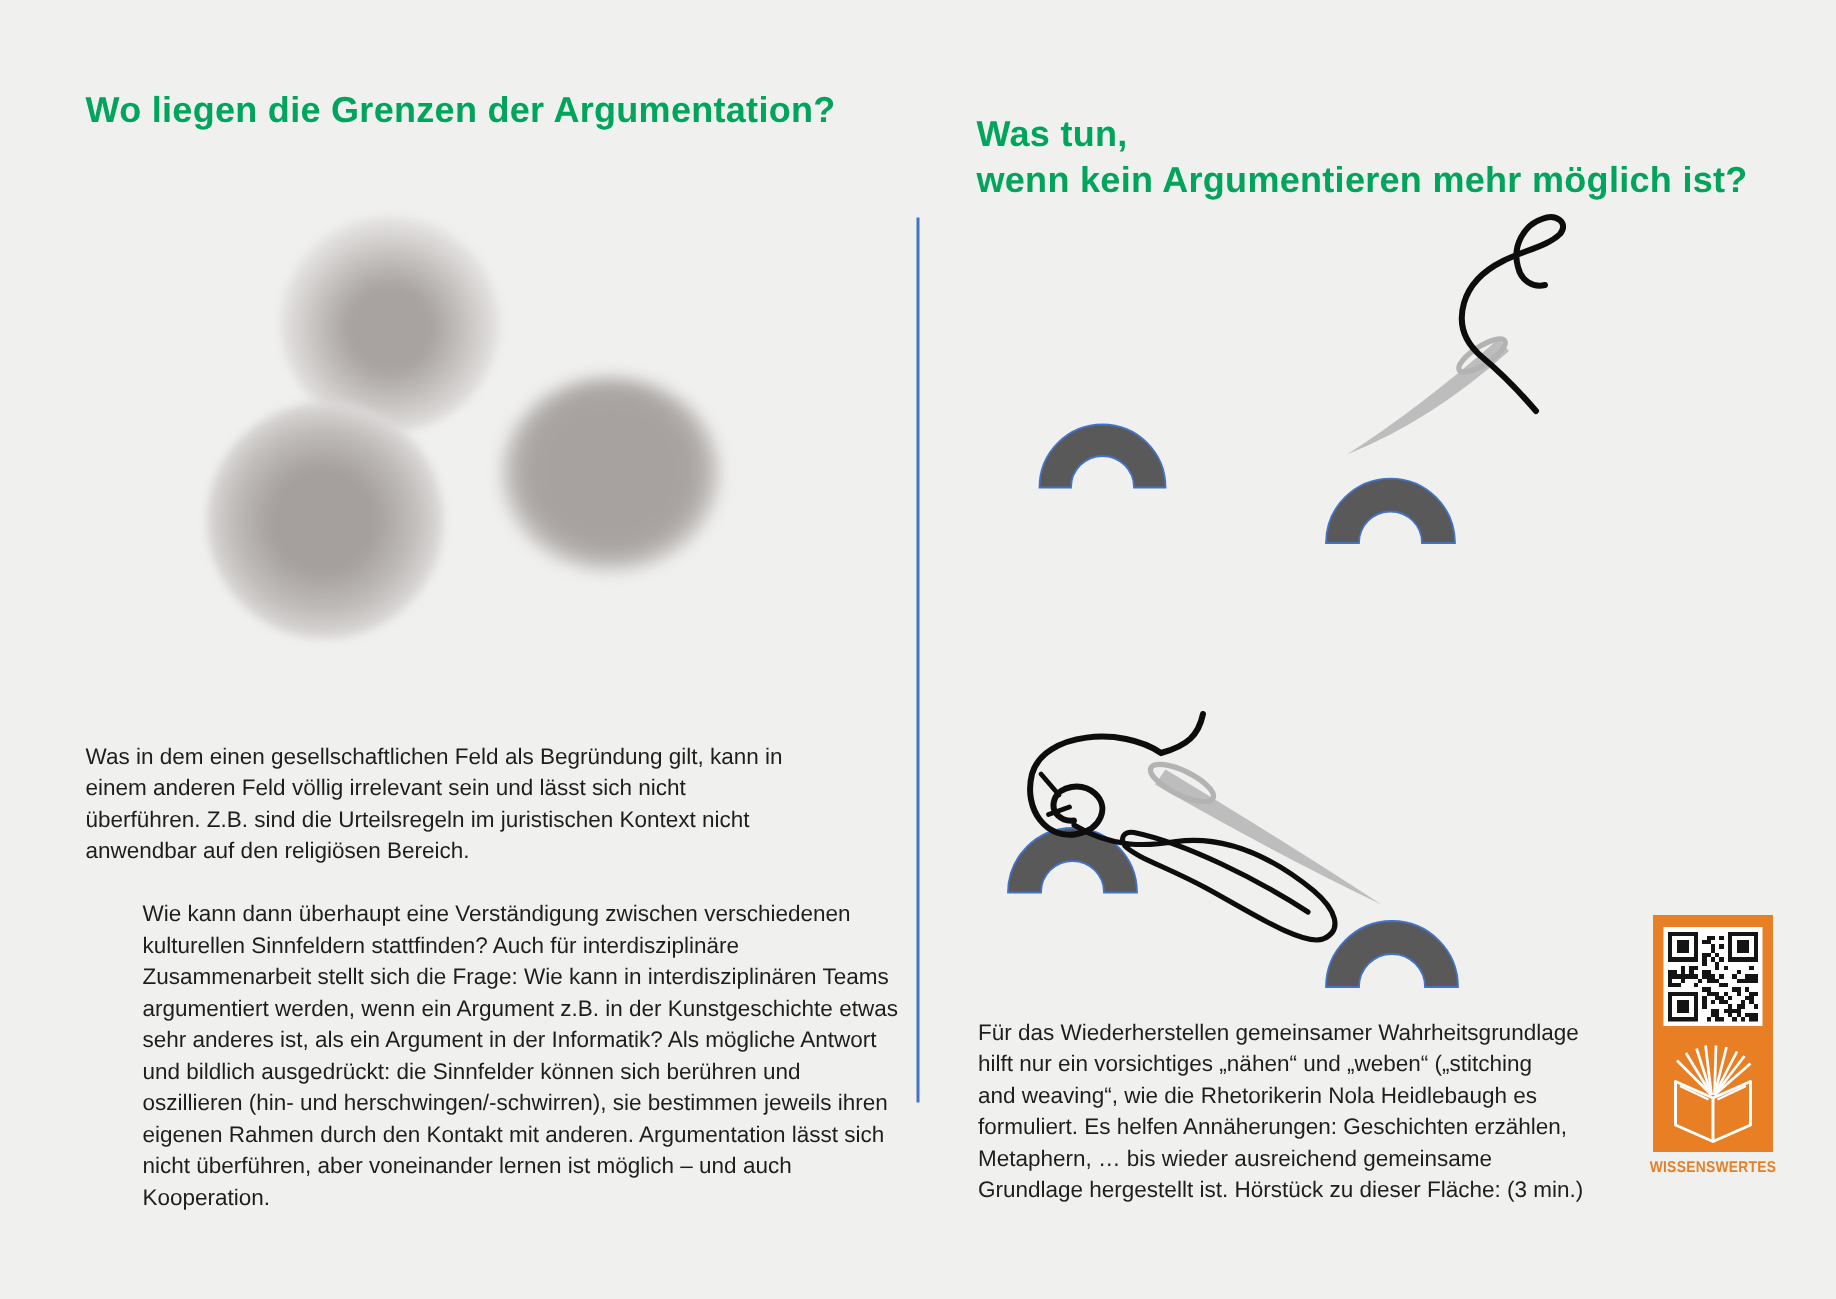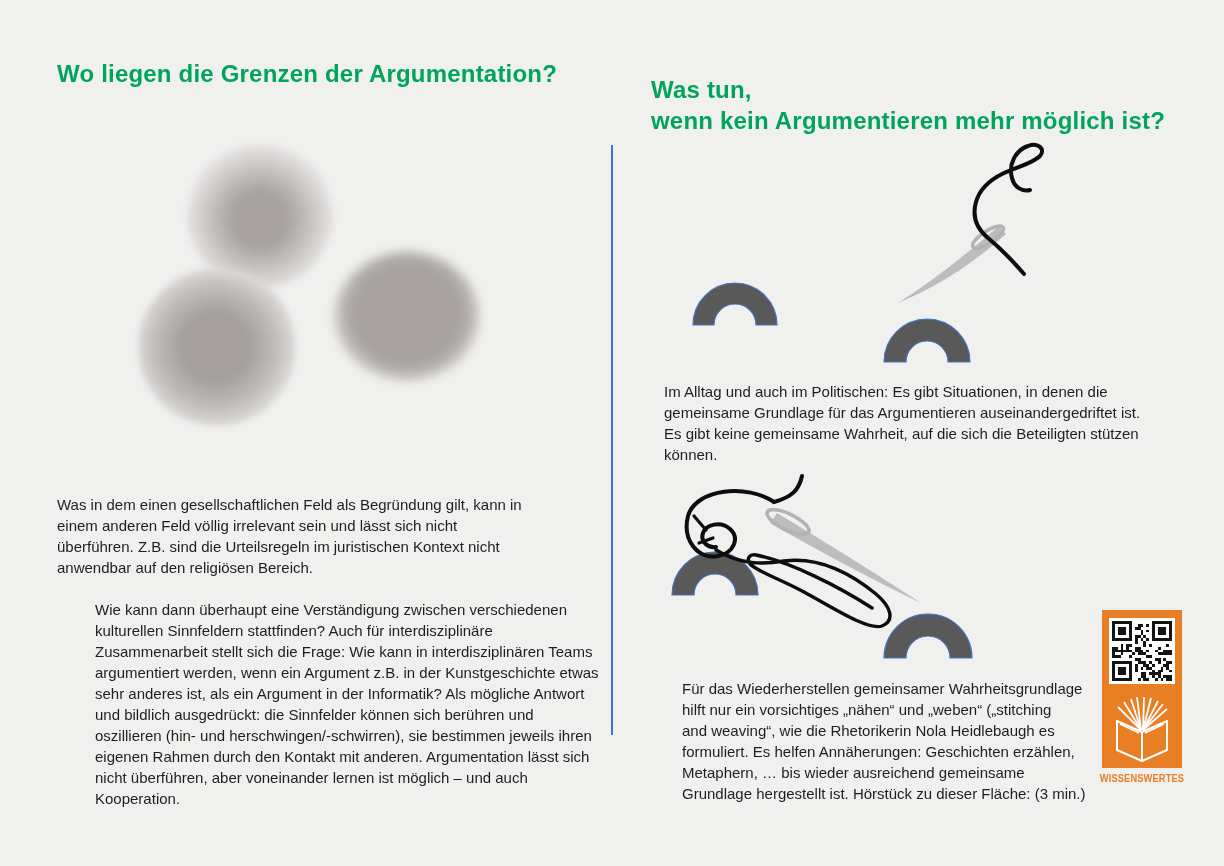--- a/index.html
+++ b/index.html
@@ -88,38 +88,34 @@
 wenn kein Argumentieren mehr möglich ist?</h1>
 
   <svg class="illus" style="left:650px; top:140px;" width="420" height="240" viewBox="0 0 420 240">
     <path d="M43,185 A42,42 0 0 1 127,185 L106,185 A21,21 0 0 0 64,185 Z" fill="#595959" stroke="#4472c4" stroke-width="1.2"></path>
     <path d="M234,222 A43,43 0 0 1 320,222 L298,222 A21,21 0 0 0 256,222 Z" fill="#595959" stroke="#4472c4" stroke-width="1.2"></path>
     <path d="M248,163 Q295,133 349,86 L356,94 Q305,140 248,163 Z" fill="#bdbdbd"></path>
     <ellipse cx="338" cy="97" rx="18" ry="6" transform="rotate(-33 338 97)" fill="none" stroke="#b3b3b3" stroke-width="3.6"></ellipse>
     <path d="M374,134 C362,120 350,108 338,98 C326,88 322,76 326,62 C330,48 340,40 352,34 C366,27 382,24 390,16 C396,9 388,2 378,6 C366,10 358,24 362,38 C364,47 372,52 380,50" fill="none" stroke="#0d0d0d" stroke-width="4" stroke-linecap="round"></path>
   </svg>
 
-  <p class="body prelines" style="left:664px; top:381px; width:530px;">Im Alltag und auch im Politischen: Es gibt Situationen, in denen die
-gemeinsame Grundlage für das Argumentieren auseinandergedriftet ist.
-Es gibt keine gemeinsame Wahrheit, auf die sich die Beteiligten stützen
-können.</p>
 
   <svg class="illus" style="left:650px; top:470px;" width="420" height="210" viewBox="0 0 420 210">
     <path d="M22,125 A43,43 0 0 1 108,125 L86,125 A21,21 0 0 0 44,125 Z" fill="#595959" stroke="#4472c4" stroke-width="1.2"></path>
     <path d="M234,188 A44,44 0 0 1 322,188 L300,188 A22,22 0 0 0 256,188 Z" fill="#595959" stroke="#4472c4" stroke-width="1.2"></path>
     <path d="M271,133 Q205,90 127,43 L120,53 Q200,99 271,133 Z" fill="#bdbdbd"></path>
     <ellipse cx="138" cy="52" rx="23" ry="8" transform="rotate(26 138 52)" fill="none" stroke="#b3b3b3" stroke-width="3.6"></ellipse>
     <g fill="none" stroke="#0d0d0d" stroke-linecap="round">
       <path d="M152,6 C149,20 142,27 124,32 C98,14 46,18 38,46 C32,70 48,90 68,86 C84,83 90,68 80,59 C71,51 56,54 53,63 C50,72 58,78 66,77" stroke-width="4"></path>
       <path d="M56,60 L44,46 M63,68 L49,73" stroke-width="3.2"></path>
       <path d="M66,80 C92,96 116,94 134,91 C172,86 204,106 226,124 C240,136 246,150 232,156 C218,161 180,136 154,122 C128,108 108,102 100,94 C96,88 100,84 106,85 C140,92 188,116 222,138" stroke-width="3.4"></path>
     </g>
   </svg>
 
-  <p class="body prelines" style="left:682px; top:678px; width:460px;">Für das Wiederherstellen gemeinsamer Wahrheitsgrundlage
+  <p class="body prelines" style="left:652px; top:678px; width:460px;">Für das Wiederherstellen gemeinsamer Wahrheitsgrundlage
 hilft nur ein vorsichtiges „nähen“ und „weben“ („stitching
 and weaving“, wie die Rhetorikerin Nola Heidlebaugh es
 formuliert. Es helfen Annäherungen: Geschichten erzählen,
 Metaphern, … bis wieder ausreichend gemeinsame
 Grundlage hergestellt ist. Hörstück zu dieser Fläche: (3 min.)</p>
 
   <div class="logo-block">
     <div class="qr-box">
       <svg id="qrsvg" viewBox="0 0 21 21" width="60" height="60" fill="#141414" shape-rendering="crispEdges">
           <rect x="0" y="0" width="1" height="1"></rect>

